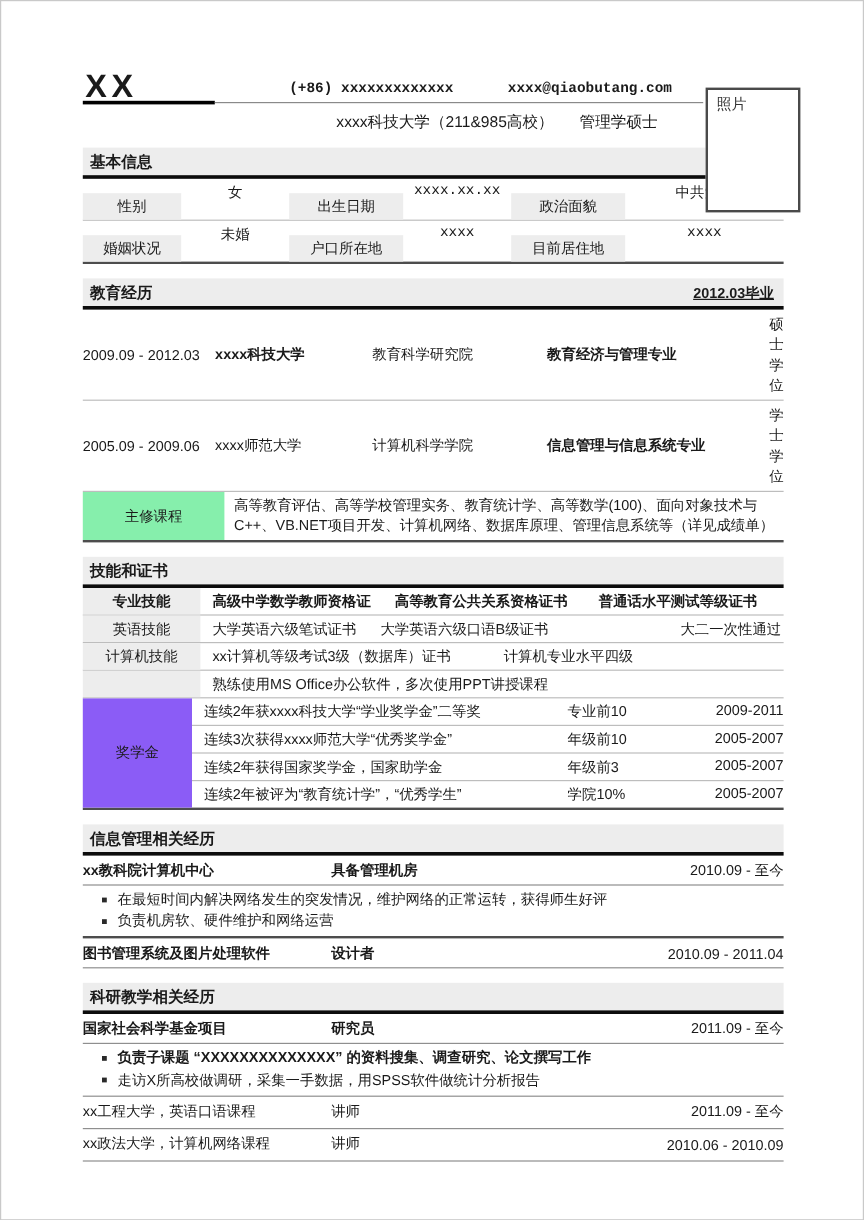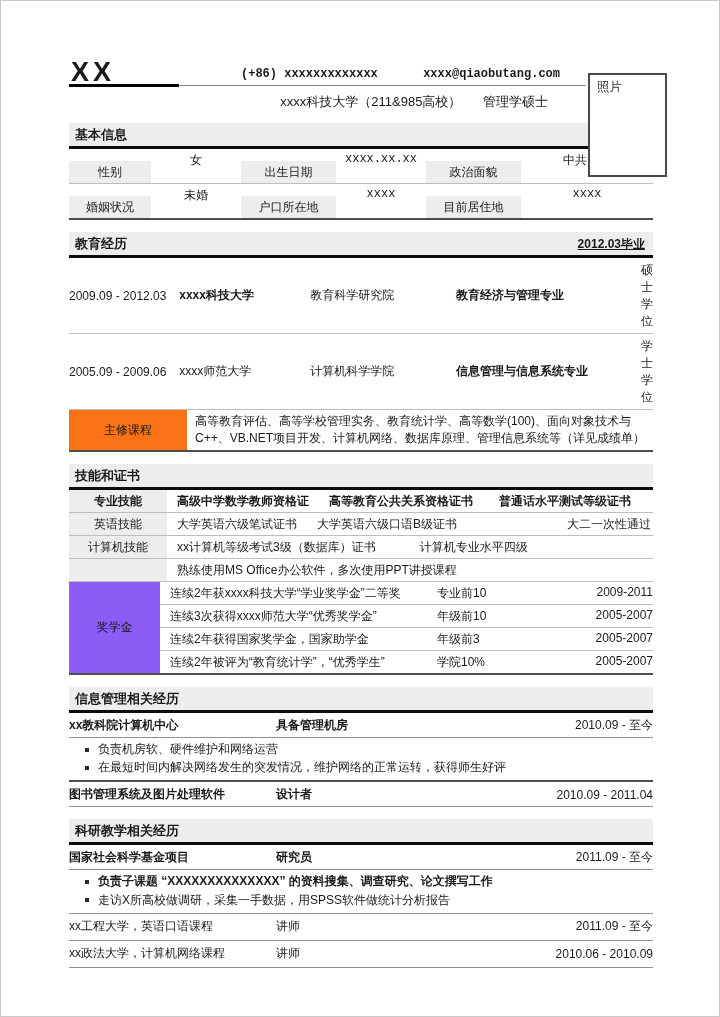--- a/index.html
+++ b/index.html
@@ -39,35 +39,35 @@
   .bi-row.last { border-bottom:2px solid #4d4d4d; }
   .bi-cell { padding:2.5px 2px; text-align:center; }
   .bi-label { background:#ededed;margin-top:12px; }
   .w1{width:82px}.w2{width:90px}.w3{width:95px}.w4{width:90px}.w5{width:95px}.w6{flex:1}
 
   
   .edu-row { display:flex; align-items:center; border-bottom:1px solid #bdbdbd; padding:3.5px 0; }
   .e-period{width:112px}.e-school{width:133px}.e-dept{width:148px}.e-major{width:188px;font-weight:700}.e-degree{flex:1;text-align:right}
   .bold{font-weight:700}
   .courses { display:flex; border-bottom:2px solid #4d4d4d; }
-  .courses-label { width:118px; background:#f97316; display:flex; align-items:center; justify-content:center;font-family:Liberation Mono, monospace; }
+  .courses-label { width:118px; background:#86efac; display:flex; align-items:center; justify-content:center;font-family:Liberation Mono, monospace; }
   .courses-text { flex:1; padding:2.5px 0 3px 8px; line-height:1.45; }
 
   
   .sk-row { display:flex; border-bottom:1px solid #bdbdbd; align-items:stretch; }
   .sk-label { width:98px; background:#ededed; text-align:center; padding:2.5px 0; }
   .sk-content { flex:1; display:flex; padding:2.5px 2px 2.5px 10px; }
   .sk-content .it2 { margin-left:20px; }
   .sk-content .it3 { margin-left:26px; }
   .sk-content .it2.wide { margin-left:44px; }
   .sk-content .rt { margin-left:auto; }
   .sch { display:flex; border-bottom:2px solid #4d4d4d; }
   .sch-label { width:91px; background:#8b5cf6; display:flex; align-items:center; justify-content:center; font-weight:400; }
   .sch-rows { flex:1; }
-  .sch-row { display:flex; padding:2.5px 0 2.5px 10px; border-bottom:1px solid #bdbdbd;gap:36px; }
+  .sch-row { display:flex; padding:2.5px 0 2.5px 10px; border-bottom:1px solid #bdbdbd; }
   .sch-row.last { border-bottom:none; }
   .sch-desc { flex:1; } .sch-rank { width:118px; } .sch-years { width:62px; text-align:right; }
 
   
   .exp-title { display:flex; align-items:center; padding:4px 0 3px; border-bottom:1px solid #8f8f8f; }
   .exp-org { width:207px; font-weight:700; }
   .exp-role { flex:1; font-weight:700; }
   .exp-period {}
   .bullets { padding:2px 0 3px; }
   .bullets.dark { border-bottom:2px solid #4d4d4d; }
@@ -212,25 +212,25 @@
         <span class="sec-title">信息管理相关经历</span>
       </div>
       <div class="exp-title">
         <span class="exp-org">xx教科院计算机中心</span>
         <span class="exp-role">具备管理机房</span>
         <span class="exp-period">2010.09 - 至今</span>
       </div>
       <div class="bullets dark">
         <div class="bullet">
             <span class="sq"></span>
+            <span>在最短时间内解决网络发生的突发情况，维护网络的正常运转，获得师生好评</span>
+          </div>
+        <div class="bullet">
+            <span class="sq"></span>
             <span>负责机房软、硬件维护和网络运营</span>
-          </div>
-        <div class="bullet">
-            <span class="sq"></span>
-            <span>在最短时间内解决网络发生的突发情况，维护网络的正常运转，获得师生好评</span>
           </div>
       </div>
       <div class="exp-title">
         <span class="exp-org">图书管理系统及图片处理软件</span>
         <span class="exp-role">设计者</span>
         <span class="exp-period">2010.09 - 2011.04</span>
       </div>
     </div>
 
     <div class="section">

